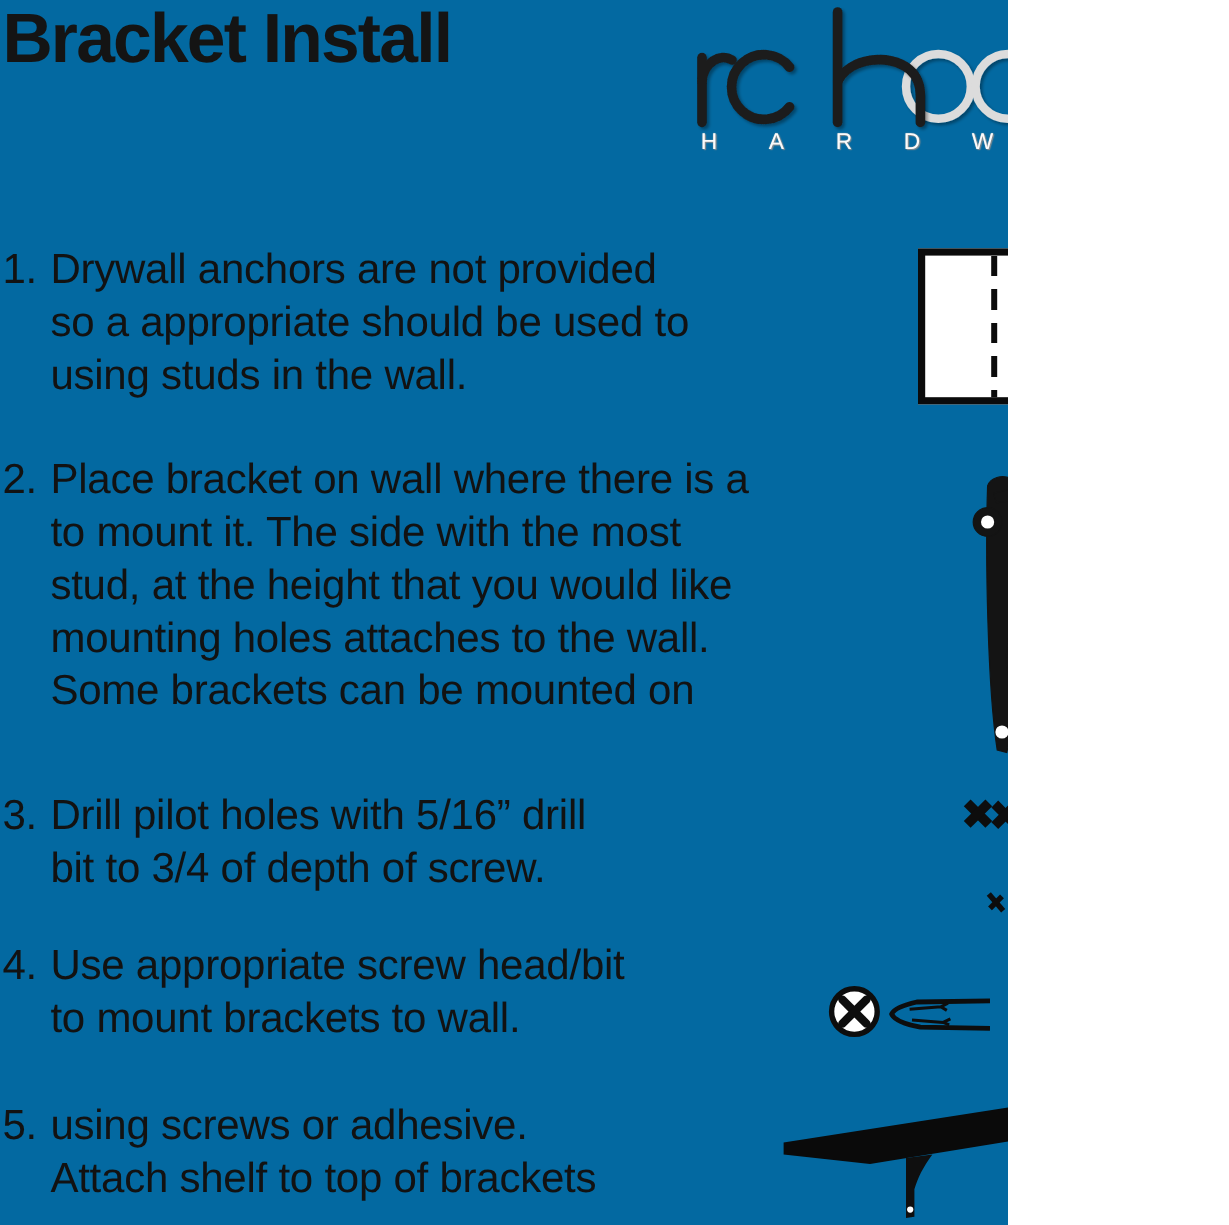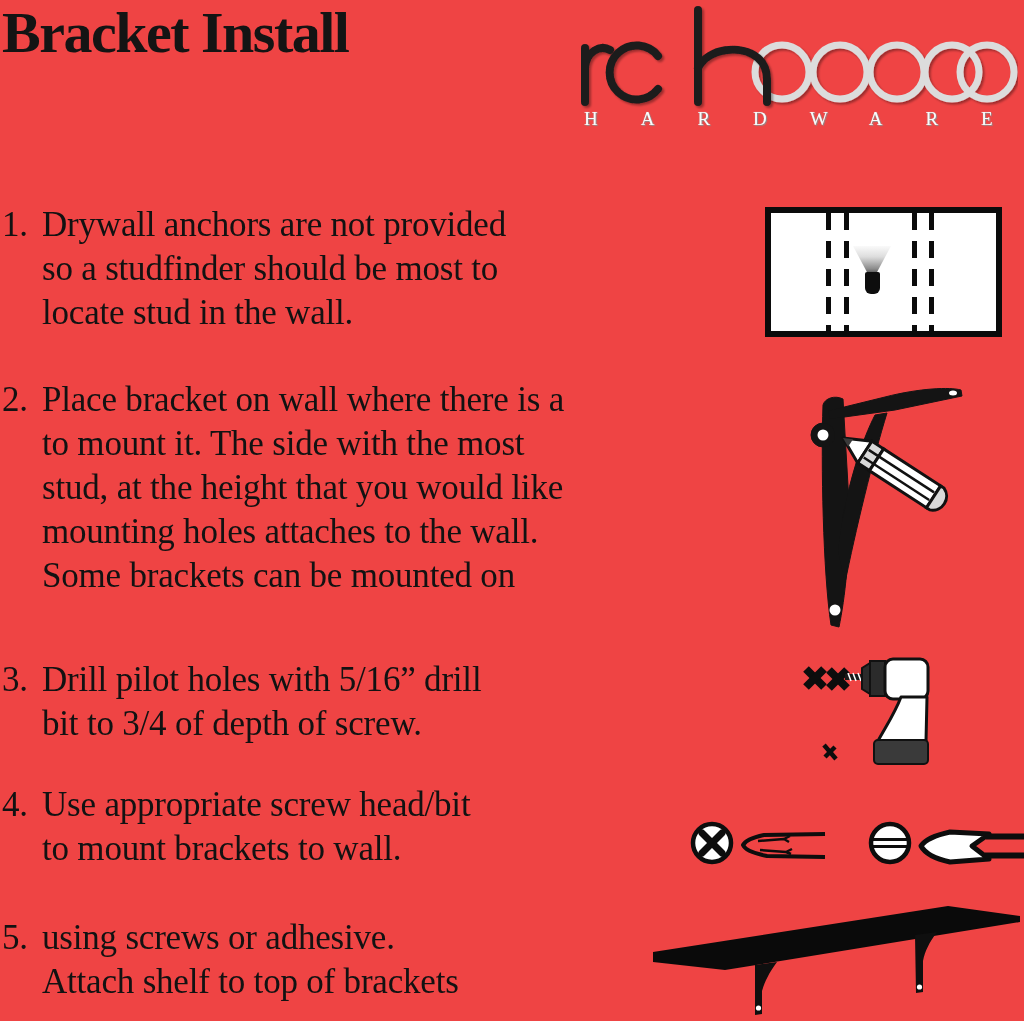--- a/index.html
+++ b/index.html
@@ -1,17 +1,17 @@
 <!DOCTYPE html>
 <html><head>
 <meta charset="utf-8">
 <style>
   html,body{margin:0;padding:0;background:#fff;}
-  .page{position:relative;width:1024px;height:1021px;background:#ef4444;overflow:hidden;
-        font-family:Liberation Serif, serif;color:#111;}
+  .page{position:relative;width:840px;height:1021px;background:#0369a1;overflow:hidden;
+        font-family:Liberation Sans, sans-serif;color:#111;}
   
   .title{position:absolute;left:2px;top:-4px;margin:0;font-size:58px;font-weight:800;
          letter-spacing:-1.5px;line-height:73px;color:#141414;}
   .title .tline{display:block;}
   
   .logo{position:absolute;left:566px;top:4px;width:452px;height:140px;}
   .logo svg{position:absolute;left:0;top:0;}
   .logo-sub{position:absolute;left:18px;top:104px;white-space:nowrap;
             font-size:19px;font-weight:400;letter-spacing:43px;color:#fbfbfb;
             text-shadow:1px 1px 1px #8d8d8d, 0 0 1px #b5b5b5;}
@@ -67,22 +67,22 @@
         <path d="M132,64 C142,44 175,40 192,54 C199,60 201,68 201,76 L201,98"></path>
       </g>
     </svg>
     <div class="logo-sub">HARDWARE</div>
   </div>
 
   <div class="step" style="top:203px">
     <div class="num">1.</div>
     <div class="lines">
       <div>Drywall anchors are not provided</div>
-      <div>so a studfinder should be most to</div>
-      <div>locate stud in the wall.</div>
+      <div>so a appropriate should be used to</div>
+      <div>using studs in the wall.</div>
     </div>
   </div>
 
   <div class="wallbox">
     <div class="wall-inner">
       <div class="dashline" style="left:55px"></div>
       <div class="dashline" style="left:73px"></div>
       <div class="dashline" style="left:141px"></div>
       <div class="dashline" style="left:158px"></div>
       <div class="sf-cone"></div>

